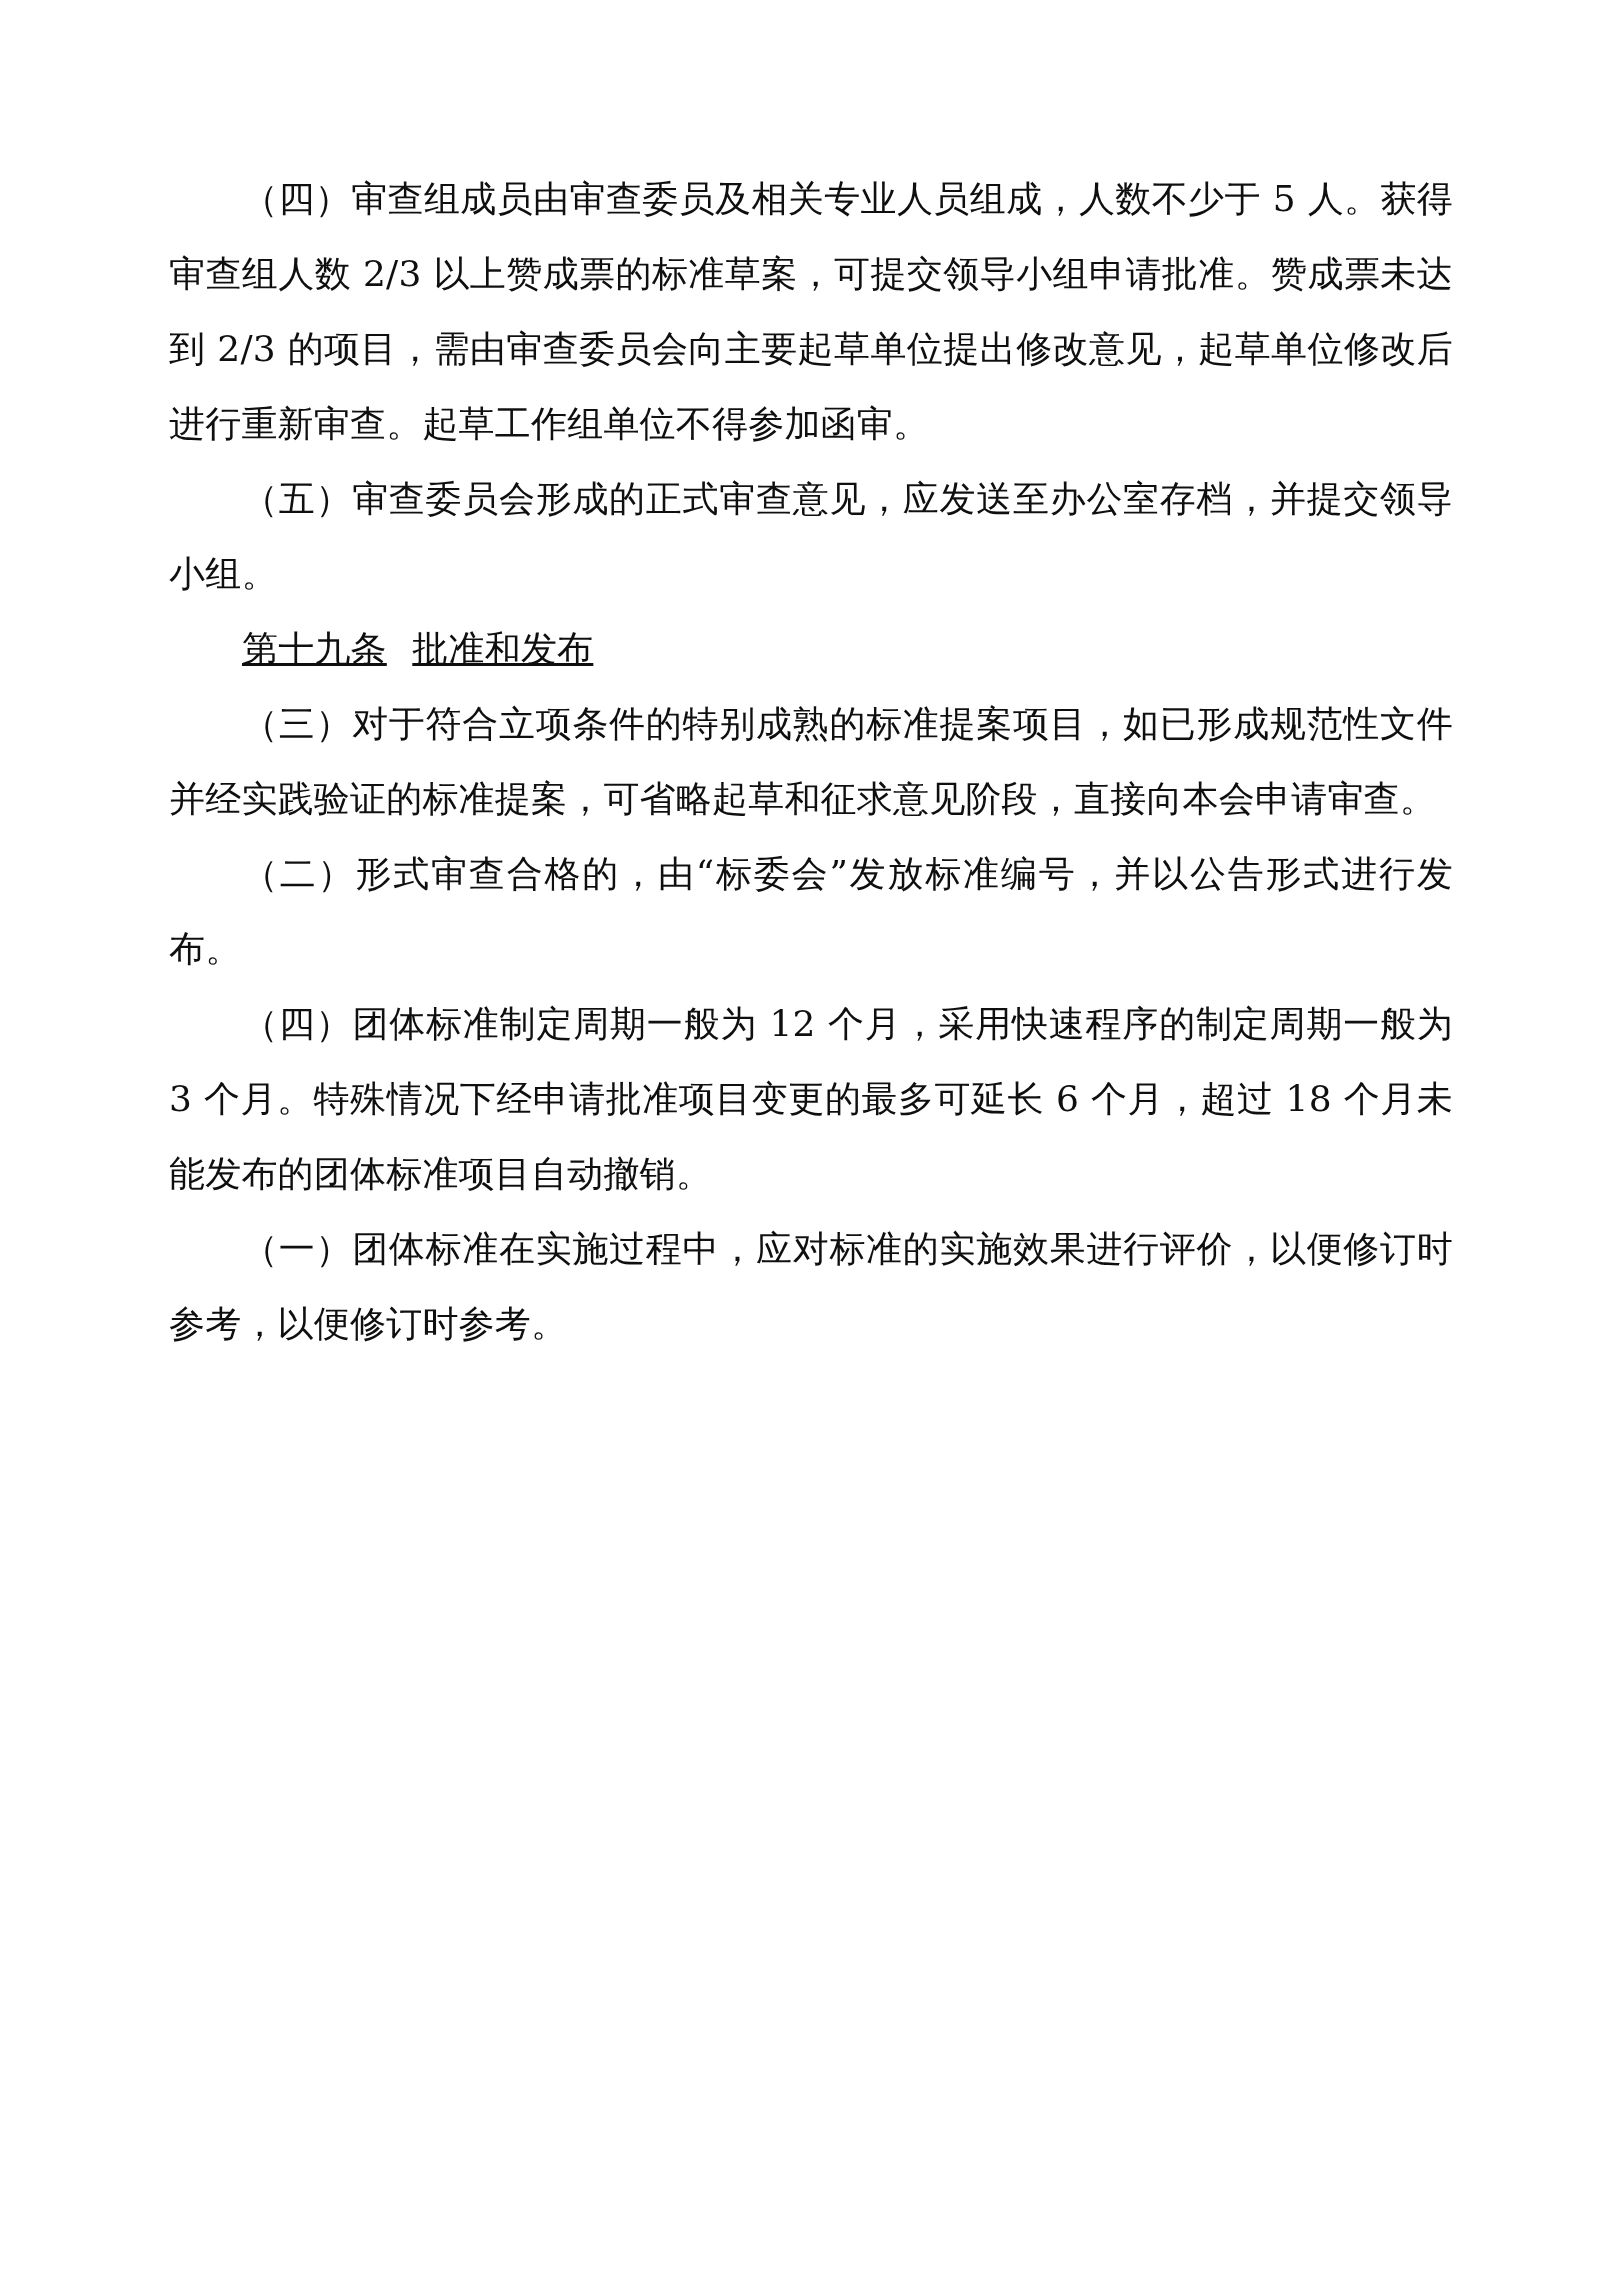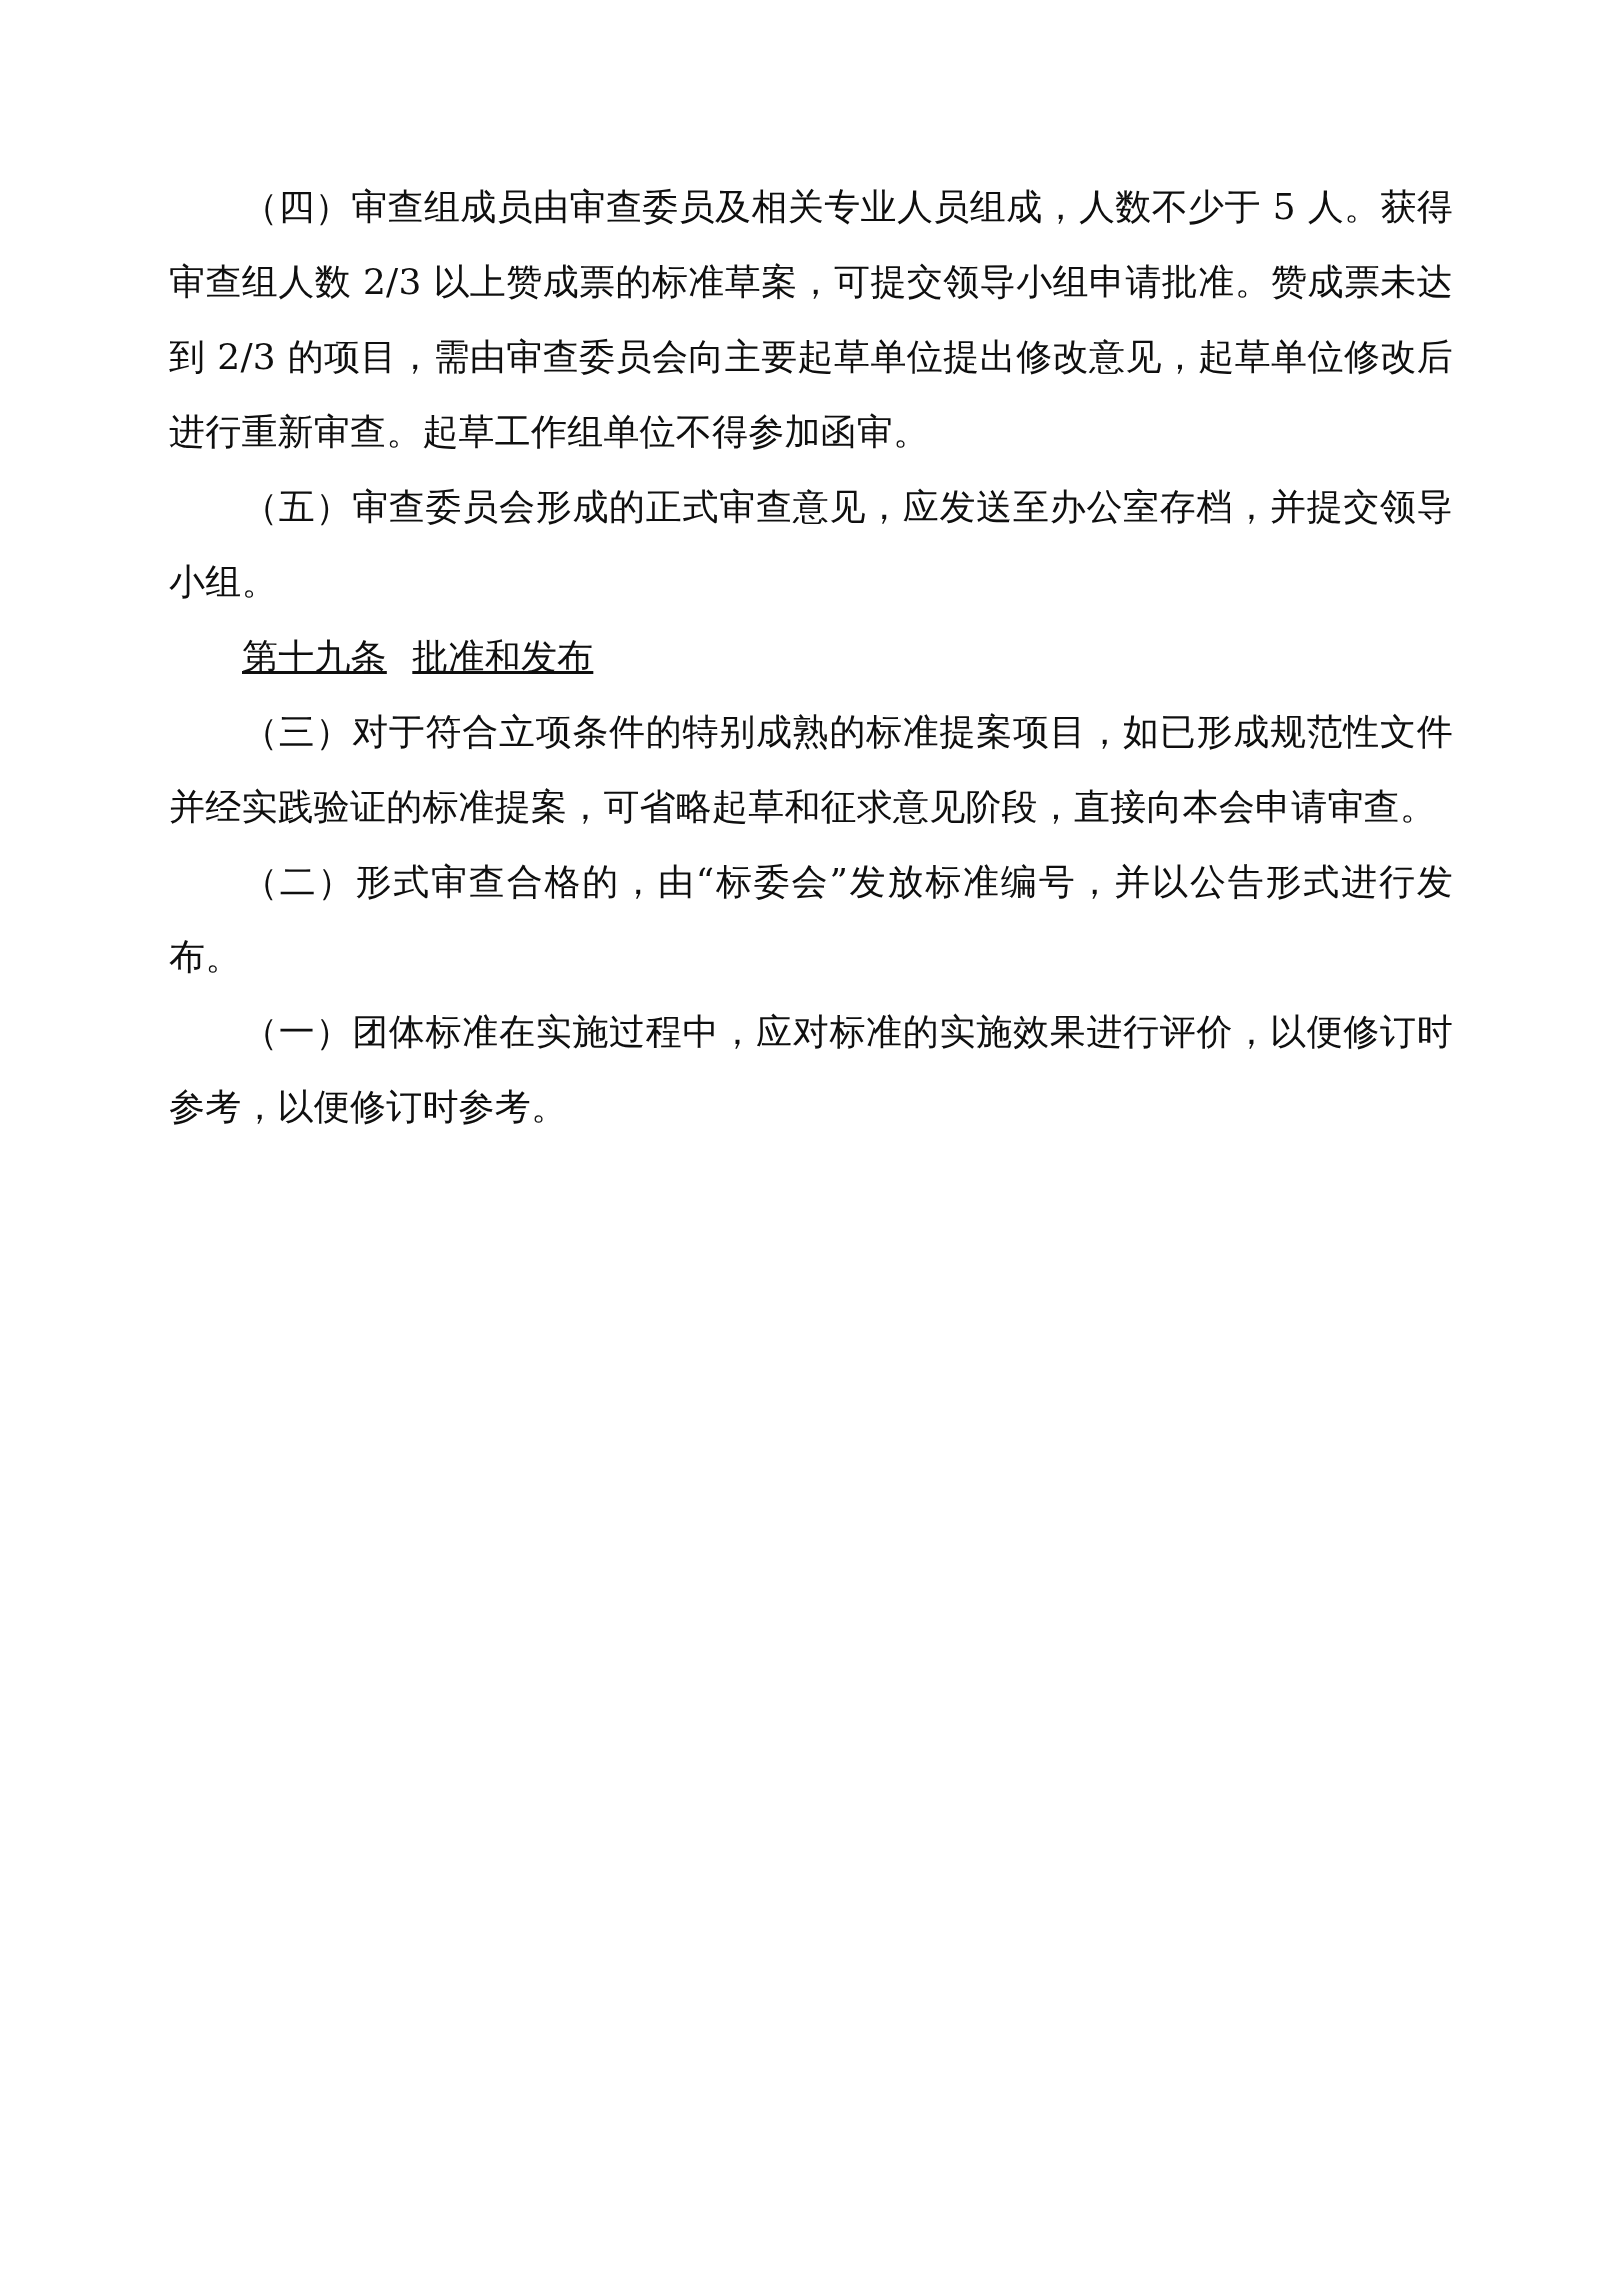--- a/index.html
+++ b/index.html
@@ -11,21 +11,21 @@
     position: relative;
     width: 1621px;
     height: 2293px;
     background: #ffffff;
     box-sizing: border-box;
     overflow: hidden;
   }
   .content {
     position: absolute;
     left: 169px;
-    top: 169px;
+    top: 161px;
     width: 1284px;
   }
   p.para {
     margin: 0 0 0 0;
     font-family: "DejaVu Serif", "Liberation Serif", serif;
     font-size: 36px;
     line-height: 75px;
     color: #0f0f0f;
     text-align: justify;
     text-justify: inter-character;
@@ -59,19 +59,20 @@
 
     <div class="heading">
       <span>第十九条</span><span class="gap"></span><span>批准和发布</span>
     </div>
 
 
     <p class="para">（三）对于符合立项条件的特别成熟的标准提案项目，如已形成规范性文件并经实践验证的标准提案，可省略起草和征求意见阶段，直接向本会申请审查。</p>
 
     <p class="para">（二）形式审查合格的，由“标委会”发放标准编号，并以公告形式进行发布。</p>
 
+    <p class="para">（四）团体标准制定周期一般为 12 个月，采用快速程序的制定周期一般为 3 个月。特殊情况下经申请批准项目变更的最多可延长 6 个月，超过 18 个月未能发布的团体标准项目自动撤销。</p>
 
 
     <p class="para">（一）团体标准在实施过程中，应对标准的实施效果进行评价，以便修订时参考，以便修订时参考。</p>
 
   </div>
 </div>
 
 
 </body></html>

